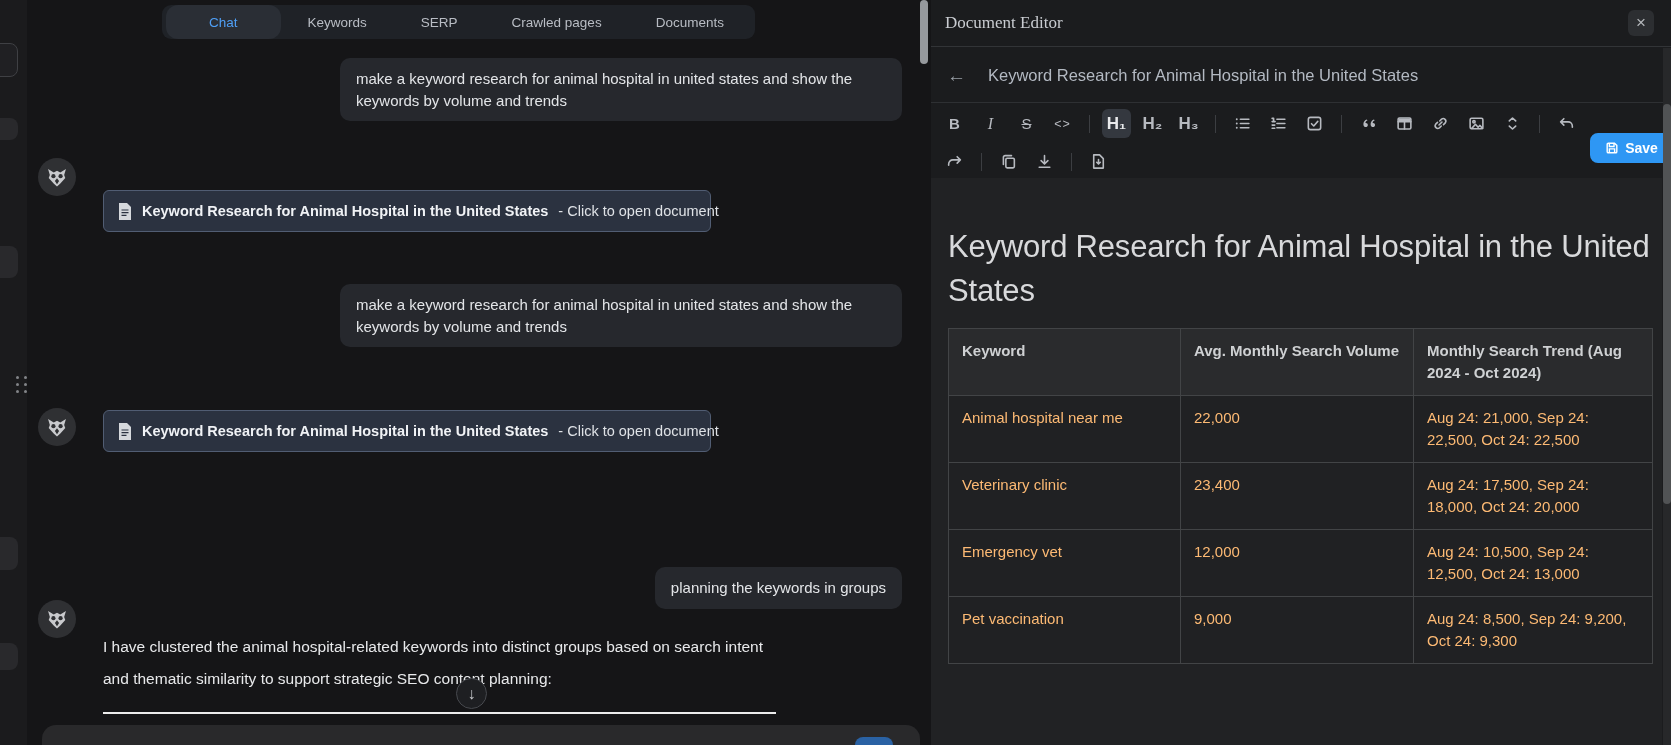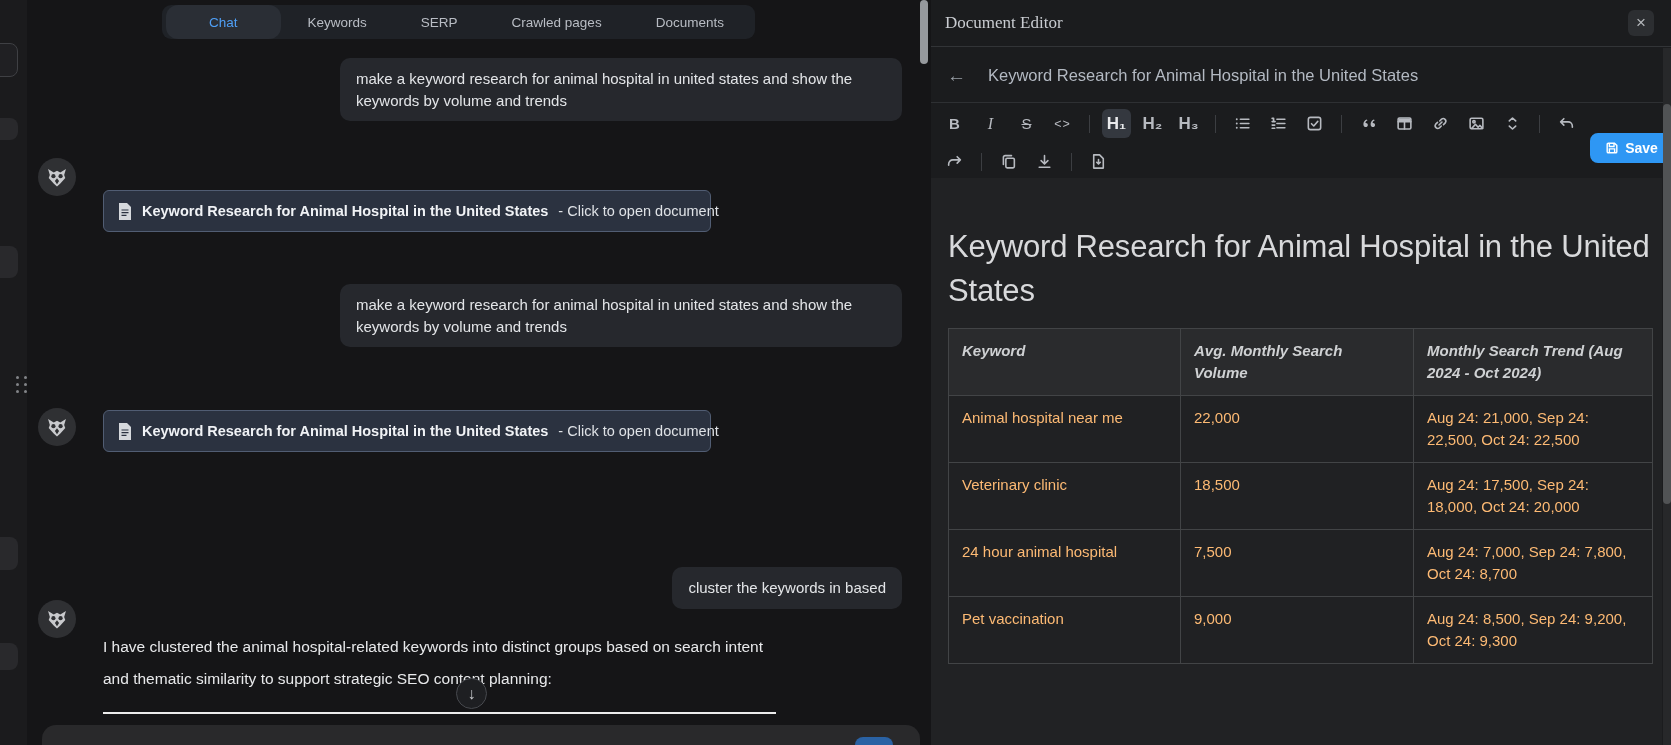--- a/index.html
+++ b/index.html
@@ -77,21 +77,21 @@
 
   .tooltip { position:absolute; left:112px; top:188px; height:22px; background:#44474b; color:#ecedef;
     font-size:12.5px; border-radius:4px; display:flex; align-items:center; padding:0 9px; }
 
   .ed-content { position:absolute; left:0; top:178px; width:731px; height:567px; background:#212224; padding:47px 10px 0 17px; overflow:hidden; }
   .doc-h1 { font-size:31px; font-weight:400; line-height:44px; color:#d8d9db; letter-spacing:-0.2px; width:706px; }
   .doc-h2 { margin-top:19px; font-size:21px; font-weight:bold; color:#d8d9db; }
 
   .doc-table { margin-top:15px; width:704px; border-collapse:collapse; table-layout:fixed; }
   .doc-table th, .doc-table td { border:1px solid #424446; font-size:15px; line-height:22px; text-align:left; vertical-align:top; padding:11px 13px; }
-  .doc-table th { background:#2a2b2d; color:#cfd1d3; font-weight:bold;font-style:italic; }
+  .doc-table th { background:#2a2b2d; color:#cfd1d3; font-weight:bold; }
   .doc-table td { color:#fdba74; background:#202123; }
   .doc-table col.c1 { width:232px; } .doc-table col.c2 { width:233px; } .doc-table col.c3 { width:239px; }
 
   .ed-scrolltrack { position:absolute; left:732px; top:48px; width:8px; height:697px; background:#27282a; }
   .ed-scrollthumb { position:absolute; left:0; top:56px; width:8px; height:400px; background:#515355; border-radius:4px; }
 </style>
 </head>
 <body>
 
 <div id="app">
@@ -155,21 +155,21 @@
 
     <div class="doccard c2">
       <svg width="14" height="17" viewBox="0 0 14 17">
         <path fill="#d5d8dc" d="M1 0h8l4 4v13H1z"></path>
         <path stroke="#2b3240" stroke-width="1.2" d="M3.5 7h7M3.5 9.7h7M3.5 12.4h5"></path>
       </svg>
       <span class="t">Keyword Research for Animal Hospital in the United States</span>
       <span class="s">- Click to open document</span>
     </div>
 
-    <div class="bubble b3">cluster the keywords in based</div>
+    <div class="bubble b3">planning the keywords in groups</div>
 
     <div class="avatar a3">
       <svg viewBox="0 0 32 32">
         <path fill="#c9cacd" d="M5 6l7 4.4 4-2 4 2L27 6l-2.2 7.6 1.4 3.6-6.4 7-3.8 3.4-3.8-3.4-6.4-7 1.4-3.6z"></path>
         <circle cx="11.6" cy="15" r="2.6" fill="#2f3033"></circle>
         <circle cx="20.4" cy="15" r="2.6" fill="#2f3033"></circle>
         <path fill="#2f3033" d="M16 17.5l-2.6 3.4 2.6 4 2.6-4z"></path>
       </svg>
     </div>
 
@@ -321,27 +321,27 @@
           </tr>
         </thead>
         <tbody>
           <tr>
             <td>Animal hospital near me</td>
             <td>22,000</td>
             <td>Aug 24: 21,000, Sep 24: 22,500, Oct 24: 22,500</td>
           </tr>
           <tr>
             <td>Veterinary clinic</td>
-            <td>18,500</td>
+            <td>23,400</td>
             <td>Aug 24: 17,500, Sep 24: 18,000, Oct 24: 20,000</td>
           </tr>
           <tr>
-            <td>24 hour animal hospital</td>
-            <td>7,500</td>
-            <td>Aug 24: 7,000, Sep 24: 7,800, Oct 24: 8,700</td>
+            <td>Emergency vet</td>
+            <td>12,000</td>
+            <td>Aug 24: 10,500, Sep 24: 12,500, Oct 24: 13,000</td>
           </tr>
           <tr>
             <td>Pet vaccination</td>
             <td>9,000</td>
             <td>Aug 24: 8,500, Sep 24: 9,200, Oct 24: 9,300</td>
           </tr>
         </tbody>
       </table>
     </div>
 

